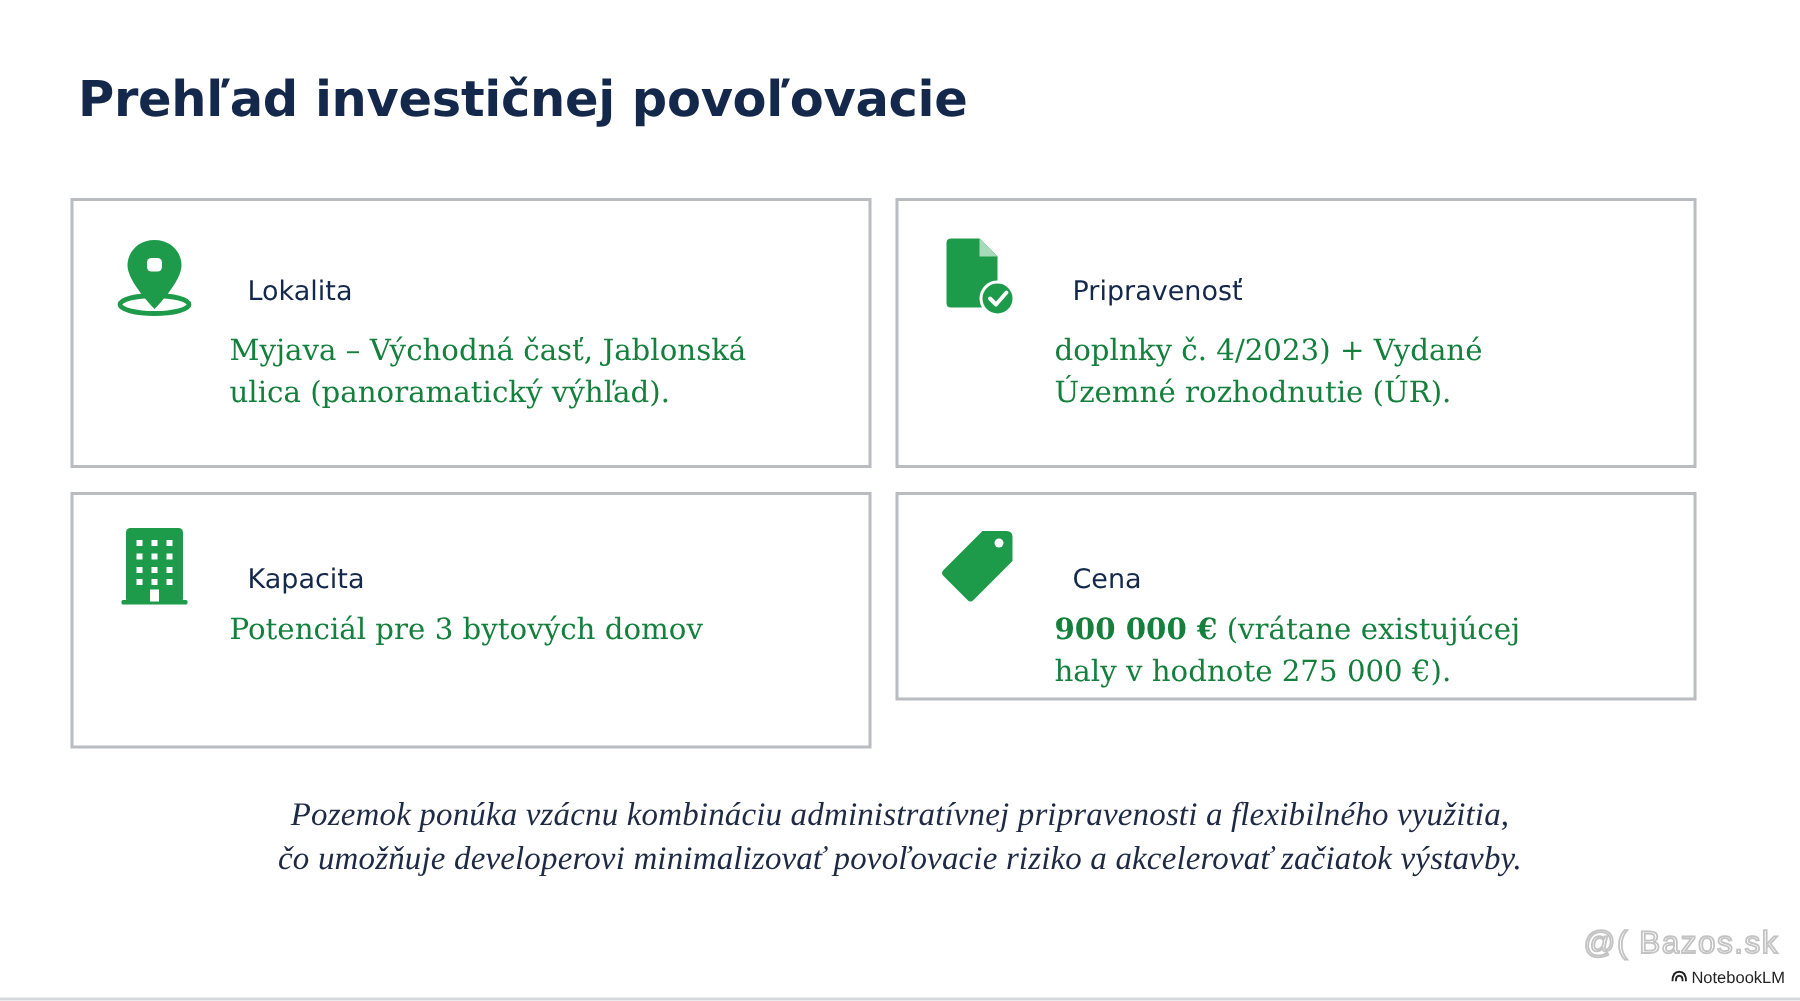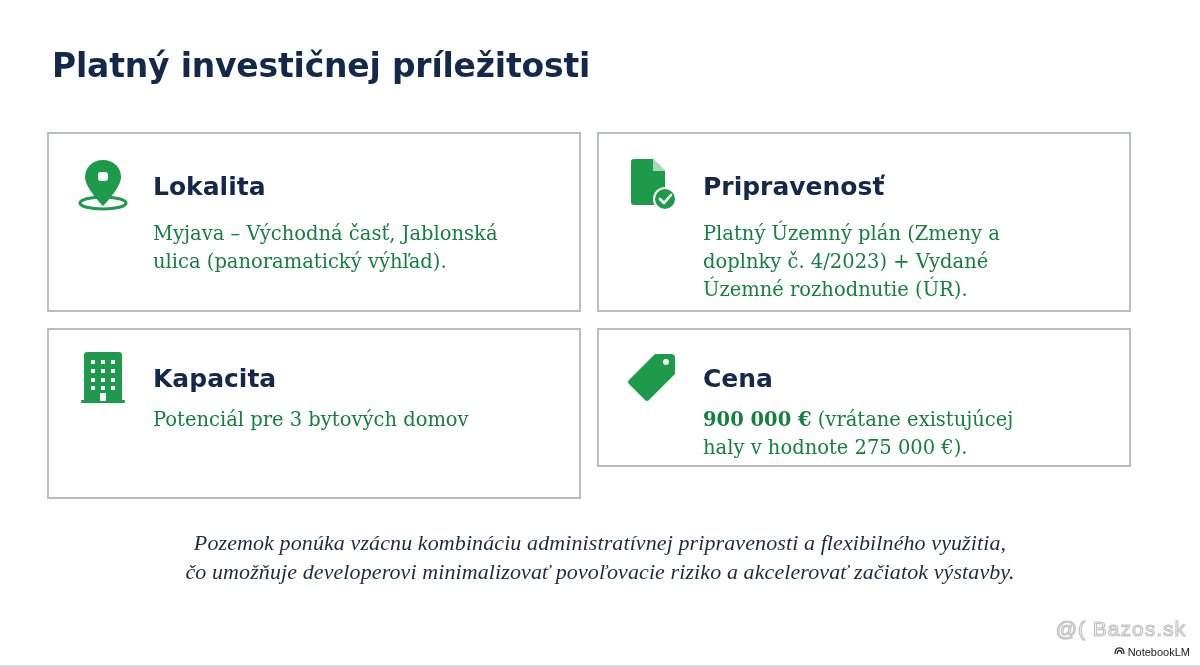--- a/index.html
+++ b/index.html
@@ -39,24 +39,24 @@
       height: 56px;
     }
     .card .icon svg {
       width: 100%;
       height: 100%;
       display: block;
     }
     .card .card-title {
       position: absolute;
       left: 104px;
-      margin: 0;
+      margin: 12px;
       font-family: "DejaVu Sans", "Liberation Sans", sans-serif;
-      font-weight: bold;
-      font-size: 25px;
+      font-weight: normal;
+      font-size: 18px;
       color: #14284b;
     }
     .card .card-text {
       position: absolute;
       left: 104px;
       margin: 0;
       font-family: "DejaVu Serif", "Liberation Serif", serif;
       font-size: 19.5px;
       line-height: 28px;
       color: #15803d;
@@ -113,21 +113,21 @@
       left: 0;
       bottom: 0;
       width: 1200px;
       height: 2px;
       background: #d5d8dc;
     }
   </style>
 </head>
 <body>
 
-<h1 class="page-title">Platný investičnej príležitosti</h1>
+<h1 class="page-title">Prehľad investičnej povoľovacie</h1>
 
 <div class="card" id="card-lokalita">
   <div class="icon" style="top:22px;">
     <svg viewBox="0 0 56 56">
       <ellipse cx="28" cy="47" rx="23" ry="6" fill="none" stroke="#1e9a4b" stroke-width="3.2"></ellipse>
       <path d="M28 4 C17 4 10 12 10 21 C10 32 28 50 28 50 C28 50 46 32 46 21 C46 12 39 4 28 4 Z" fill="#1e9a4b"></path>
       <rect x="23" y="16" width="10" height="9" rx="3" fill="#ffffff"></rect>
     </svg>
   </div>
   <h2 class="card-title" style="top:38px;">Lokalita</h2>
@@ -142,21 +142,20 @@
     <svg viewBox="0 0 56 56">
       <path d="M6 6 Q6 3 9 3 L28 3 L40 15 L40 46 Q40 49 37 49 L9 49 Q6 49 6 46 Z" fill="#1e9a4b"></path>
       <path d="M28 3 L28 15 L40 15 Z" fill="#a8d9b8"></path>
       <circle cx="40" cy="43" r="12" fill="#ffffff"></circle>
       <circle cx="40" cy="43" r="10" fill="#1e9a4b"></circle>
       <path d="M35 43 L39 47 L46 39" fill="none" stroke="#ffffff" stroke-width="2.6" stroke-linecap="round" stroke-linejoin="round"></path>
     </svg>
   </div>
   <h2 class="card-title" style="top:38px;">Pripravenosť</h2>
   <p class="card-text" style="top:86px;">
-    <span style="display:block">Platný Územný plán (Zmeny a</span>
     <span style="display:block">doplnky č. 4/2023) + Vydané</span>
     <span style="display:block">Územné rozhodnutie (ÚR).</span>
   </p>
 </div>
 
 <div class="card" id="card-kapacita">
   <div class="icon" style="top:20px;">
     <svg viewBox="0 0 56 56">
       <rect x="9" y="2" width="38" height="50" rx="3" fill="#1e9a4b"></rect>
       <rect x="6" y="50" width="44" height="3" rx="1" fill="#1e9a4b"></rect>

